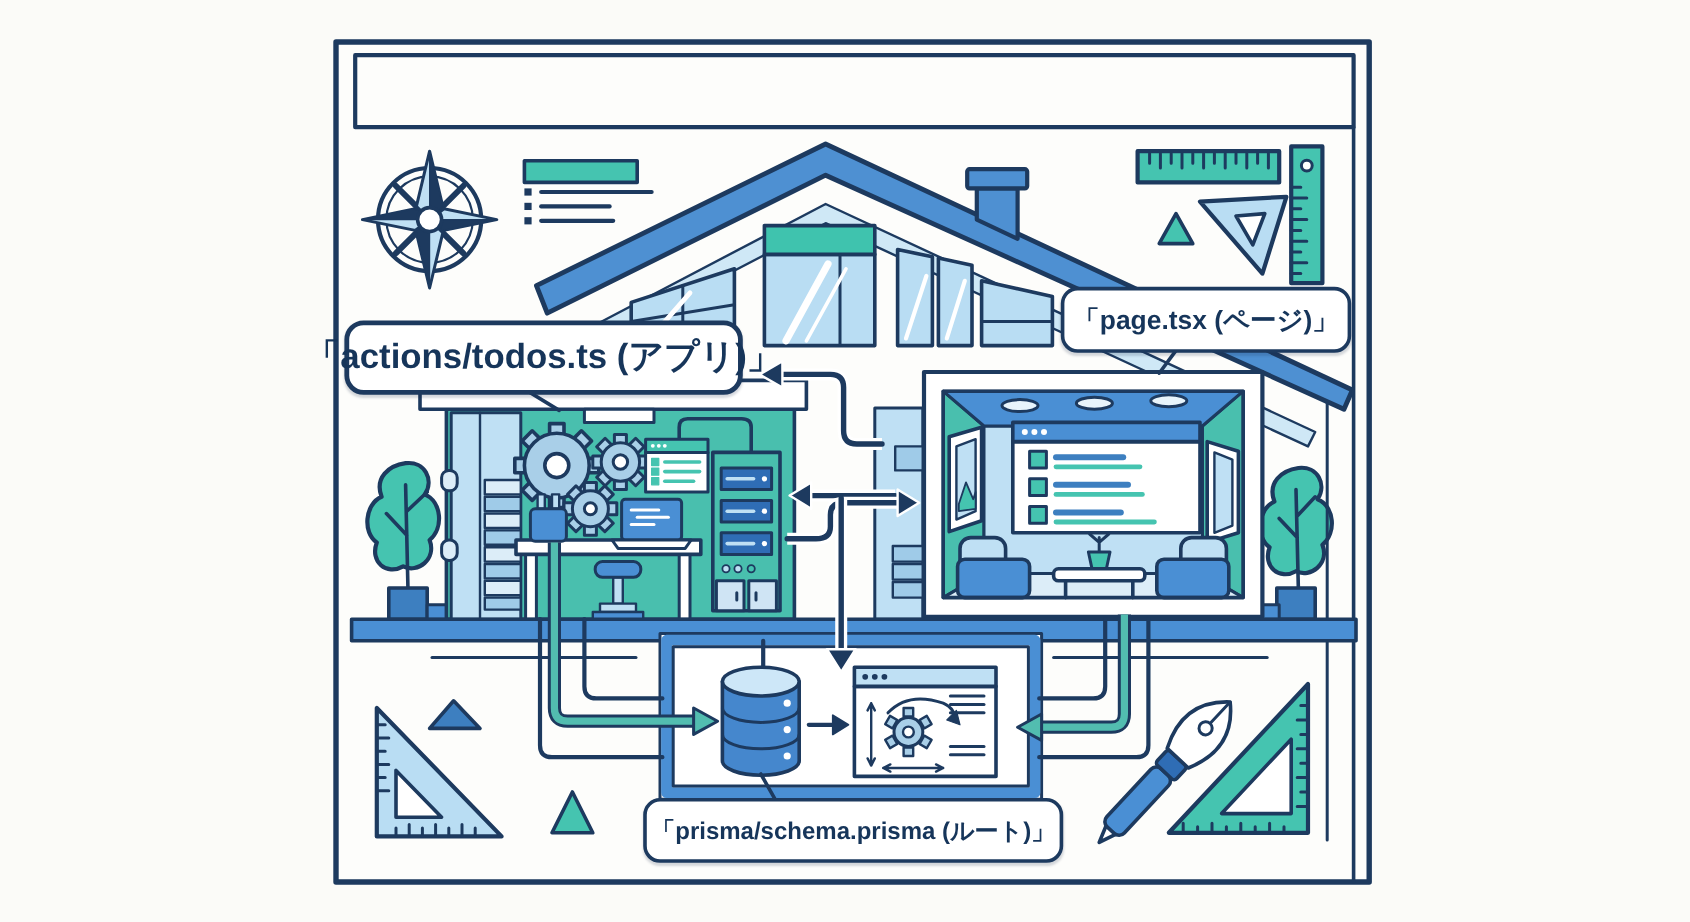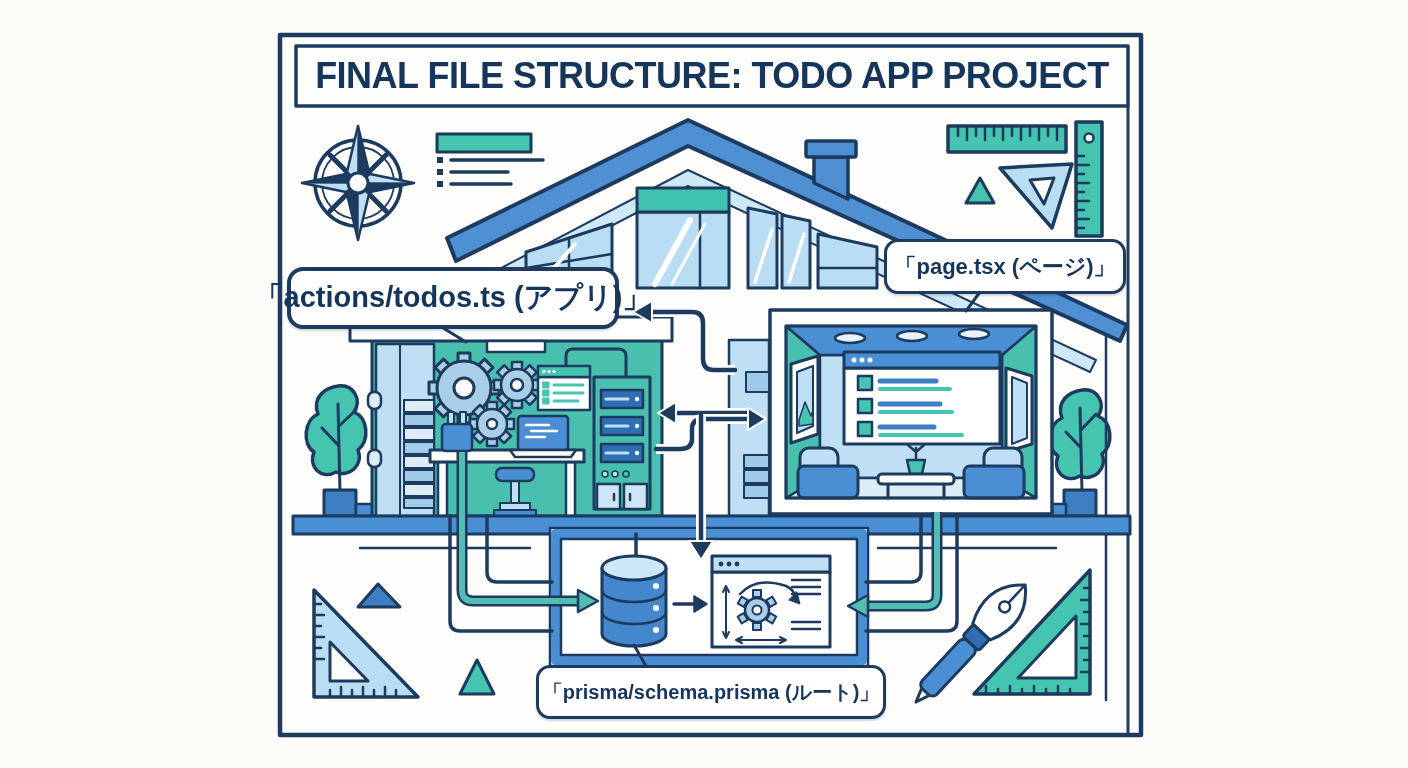--- a/index.html
+++ b/index.html
@@ -428,21 +428,20 @@
     <polygon points="0,0 16,-6 16,6" fill="#ffffff" stroke-width="3"></polygon>
     <rect x="14" y="-10" width="66" height="20" rx="6" fill="#4a8fd4" stroke-width="3"></rect>
     <rect x="80" y="-11" width="16" height="22" rx="3" fill="#2f6db5" stroke-width="3"></rect>
     <path d="M96 -12 Q134 -30 160 0 Q134 30 96 12 Z" fill="#ffffff" stroke-width="3"></path>
     <line x1="160" y1="0" x2="136" y2="0" stroke-width="2.5"></line>
     <circle cx="130" cy="0" r="5.5" fill="#ffffff" stroke-width="2.5"></circle>
   </g>
 </g>
 </svg>
 
-<div class="main-title" style="left:296px;top:46px;width:832px;height:60px;font-size:36px;">FINAL FILE STRUCTURE: TODO APP PROJECT</div>
 
 <div class="callout" style="left:287px;top:267px;width:324px;height:54px;font-size:29px;">
       <span>「actions/todos.ts (アプリ)」</span>
     </div>
 
 <div class="callout" style="left:536px;top:665px;width:344px;height:48px;font-size:20px;border-width:3.5px;border-radius:14px;">
       <span>「prisma/schema.prisma (ルート)」</span>
     </div>
 
 <div class="callout" style="left:884px;top:239px;width:236px;height:49px;font-size:22px;border-width:3.5px;border-radius:14px;">

